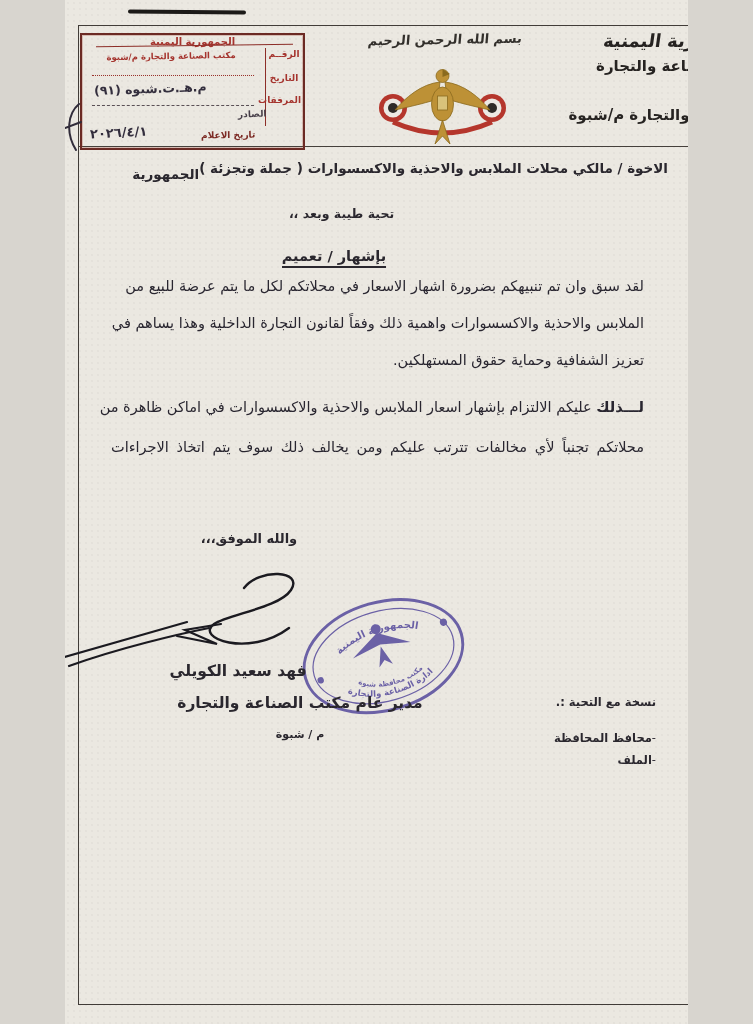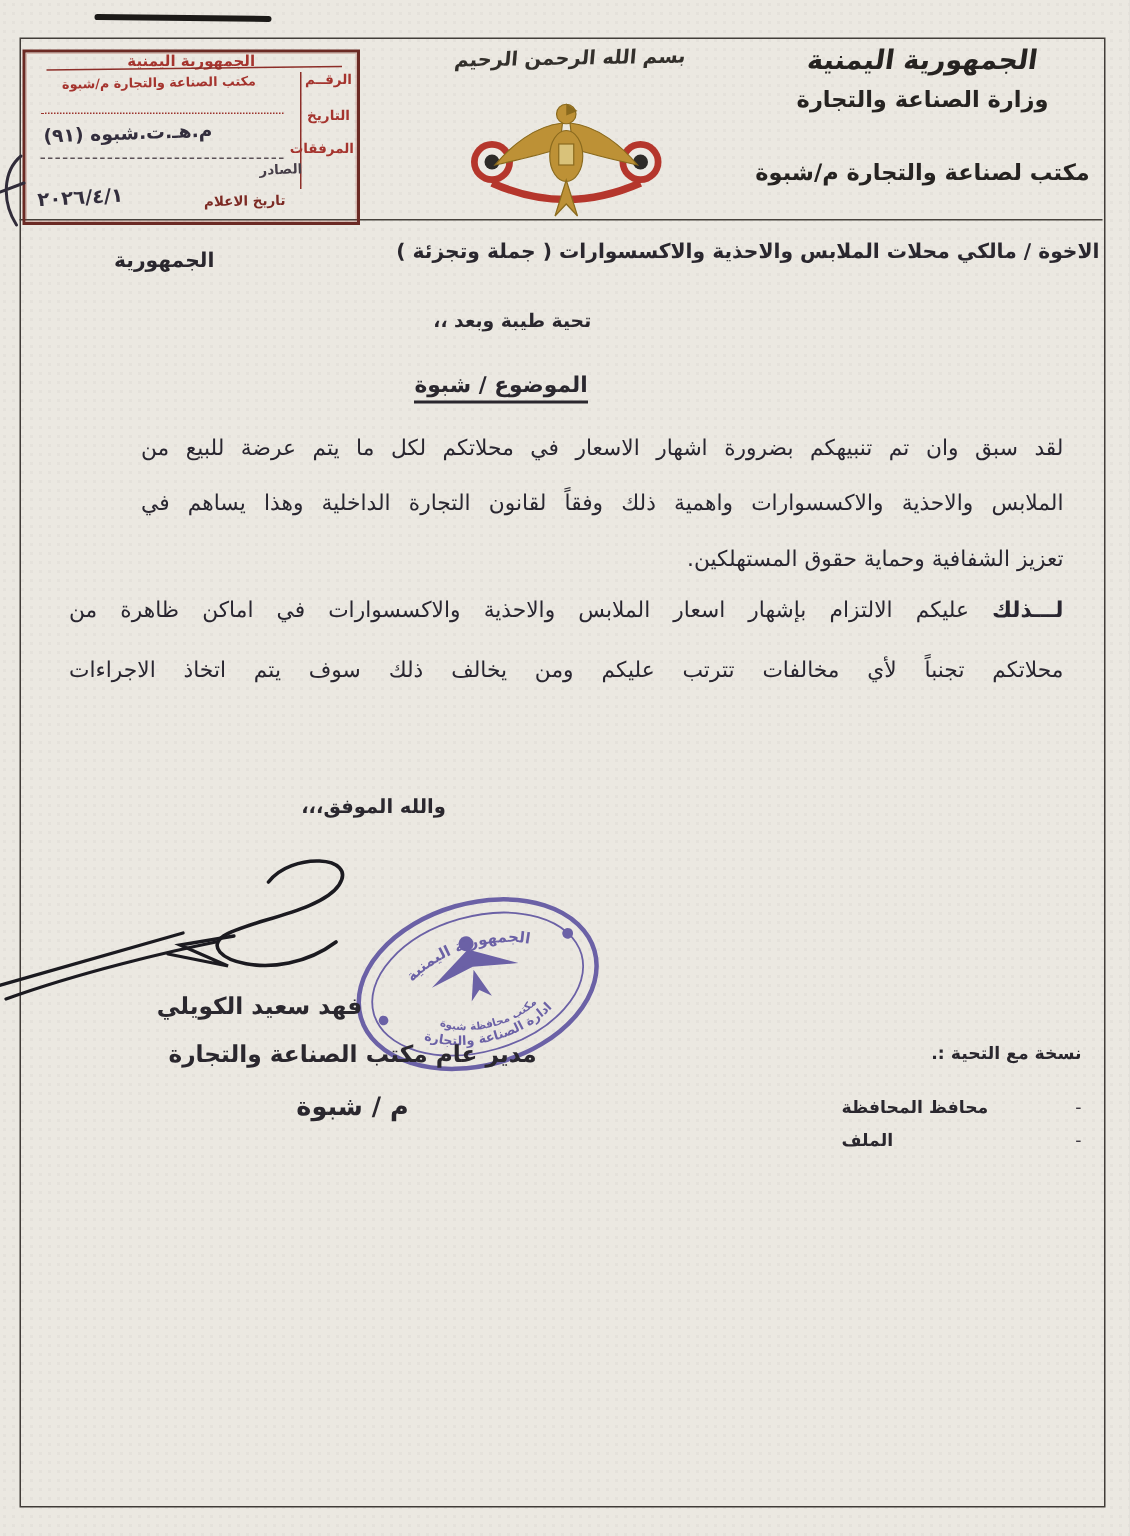--- a/index.html
+++ b/index.html
@@ -2,21 +2,21 @@
 <html lang="ar" dir="rtl"><head>
 <meta charset="utf-8">
 <style>
   html,body{margin:0;padding:0;}
   body{
     font-family:"DejaVu Sans", sans-serif;
     background:#d8d5cf;
   }
   .page{
     position:relative;
-    width:753px;height:1024px;
+    width:623px;height:1024px;
     margin:0 auto;
     background:#ebe8e1;
     background-image:radial-gradient(rgba(110,105,95,.05) 1px, transparent 1px);
     background-size:6px 6px;
     overflow:hidden;
     direction:rtl;
     color:#2a272e;
   }
   .frame{
     position:absolute;left:13px;top:25px;width:722px;height:978px;
@@ -102,50 +102,50 @@
     font-size:12.5px;font-weight:bold;
   }
   .subject{
     position:absolute;left:0;right:85px;top:246px;text-align:center;
   }
   .subject span{
     font-size:14.5px;font-weight:bold;
     border-bottom:2px solid #2a272e;padding-bottom:2px;
   }
   .para{position:absolute;left:46px;right:44px;}
-  .p1{top:291px;margin-left:48px;}
+  .p1{top:278px;margin-left:48px;}
   .p2{top:399px;}
   .pline{
     text-align:justify;text-align-last:justify;
     font-size:14.5px;height:26px;white-space:nowrap;overflow:visible;
     color:#292630;
   }
   .p1 .pline{margin-bottom:11px;}
   .p2 .pline{margin-bottom:14px;}
   .pline.last{text-align-last:right;}
   .pline .b{font-weight:bold;}
   .closing{
     position:absolute;left:0;right:255px;top:531px;text-align:center;
     font-size:13px;font-weight:bold;
   }
   
   .sig-svg{position:absolute;left:-6px;top:566px;}
   .sig-block{position:absolute;left:60px;top:662px;width:350px;text-align:center;}
   .sig-name{font-size:15.5px;font-weight:bold;transform:translateX(-62px);margin-bottom:14px;}
   .sig-title{font-size:15.5px;font-weight:bold;margin-bottom:16px;white-space:nowrap;}
-  .sig-region{font-size:17px;font-weight:bold;}
+  .sig-region{font-size:11px;font-weight:bold;}
   .oval-stamp{
     position:absolute;left:233px;top:592px;opacity:.88;
     transform:rotate(-16deg);
   }
   
   .cc{position:absolute;right:32px;top:695px;width:160px;}
   .cc-label{font-size:11.5px;font-weight:bold;text-align:right;margin-bottom:22px;}
   .cc-item{
-    display:flex;flex-direction:row-reverse;justify-content:space-between;
+    display:flex;flex-direction:row-reverse;justify-content:flex-end;
     font-size:11.5px;font-weight:bold;margin-bottom:8px;
   }
   .cc-item .dash{font-weight:normal;color:#3a363f;}
 </style>
 </head>
 <body>
 
 <div class="page">
 
   <div class="scan-line-top"></div>
@@ -197,21 +197,21 @@
   </div>
 
   <div class="addressee-row">
     <div class="addressee">الاخوة / مالكي محلات الملابس والاحذية والاكسسوارات ( جملة وتجزئة )</div>
     <div class="honorific">الجمهورية</div>
   </div>
 
   <div class="greeting">تحية طيبة وبعد ،،</div>
 
   <div class="subject">
-    <span>الموضوع / شبوة</span>
+    <span>بإشهار / تعميم</span>
   </div>
 
   <div class="para p1">
     <div class="pline">لقد سبق وان تم تنبيهكم بضرورة اشهار الاسعار في محلاتكم لكل ما يتم عرضة للبيع من</div>
     <div class="pline">الملابس والاحذية والاكسسوارات واهمية ذلك وفقاً لقانون التجارة الداخلية وهذا يساهم في</div>
     <div class="pline last">تعزيز الشفافية وحماية حقوق المستهلكين.</div>
   </div>
 
   <div class="para p2">
     <div class="pline"><span class="b">لـــذلك</span> <span>عليكم الالتزام بإشهار اسعار الملابس والاحذية والاكسسوارات في اماكن ظاهرة من</span></div>

